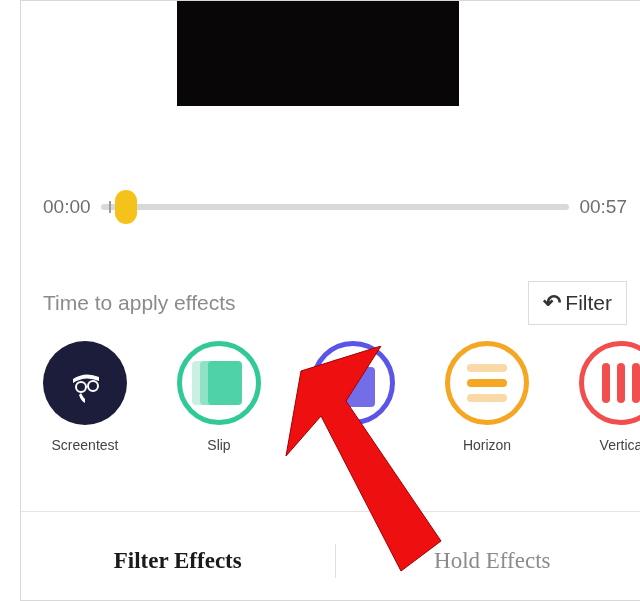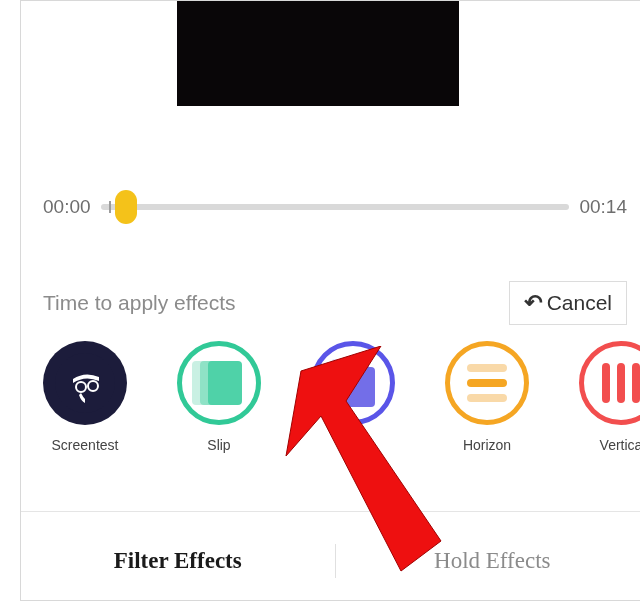--- a/index.html
+++ b/index.html
@@ -259,28 +259,28 @@
 <div class="container">
 
   <div class="video-preview"></div>
 
   <div class="timeline-row">
     <span class="time-label">00:00</span>
     <div class="track">
       <div class="track-tick"></div>
       <div class="playhead"></div>
     </div>
-    <span class="time-label">00:14</span>
+    <span class="time-label">00:57</span>
   </div>
 
   <div class="instruction-row">
     <span class="instruction-text">Time to apply effects</span>
     <button class="cancel-btn">
       <span class="undo-icon">↶</span>
-      <span>Cancel</span>
+      <span>Filter</span>
     </button>
   </div>
 
   <div class="effects-row">
 
     <div class="effect-item">
       <div class="effect-circle screentest-circle">
         <svg width="60" height="60" viewBox="0 0 60 60">
           <circle cx="30" cy="30" r="30" fill="#1c1c3b"></circle>
           <path d="M 18 26 Q 30 18 44 24 L 44 28 Q 30 22 18 30 Z" fill="#ffffff"></path>

